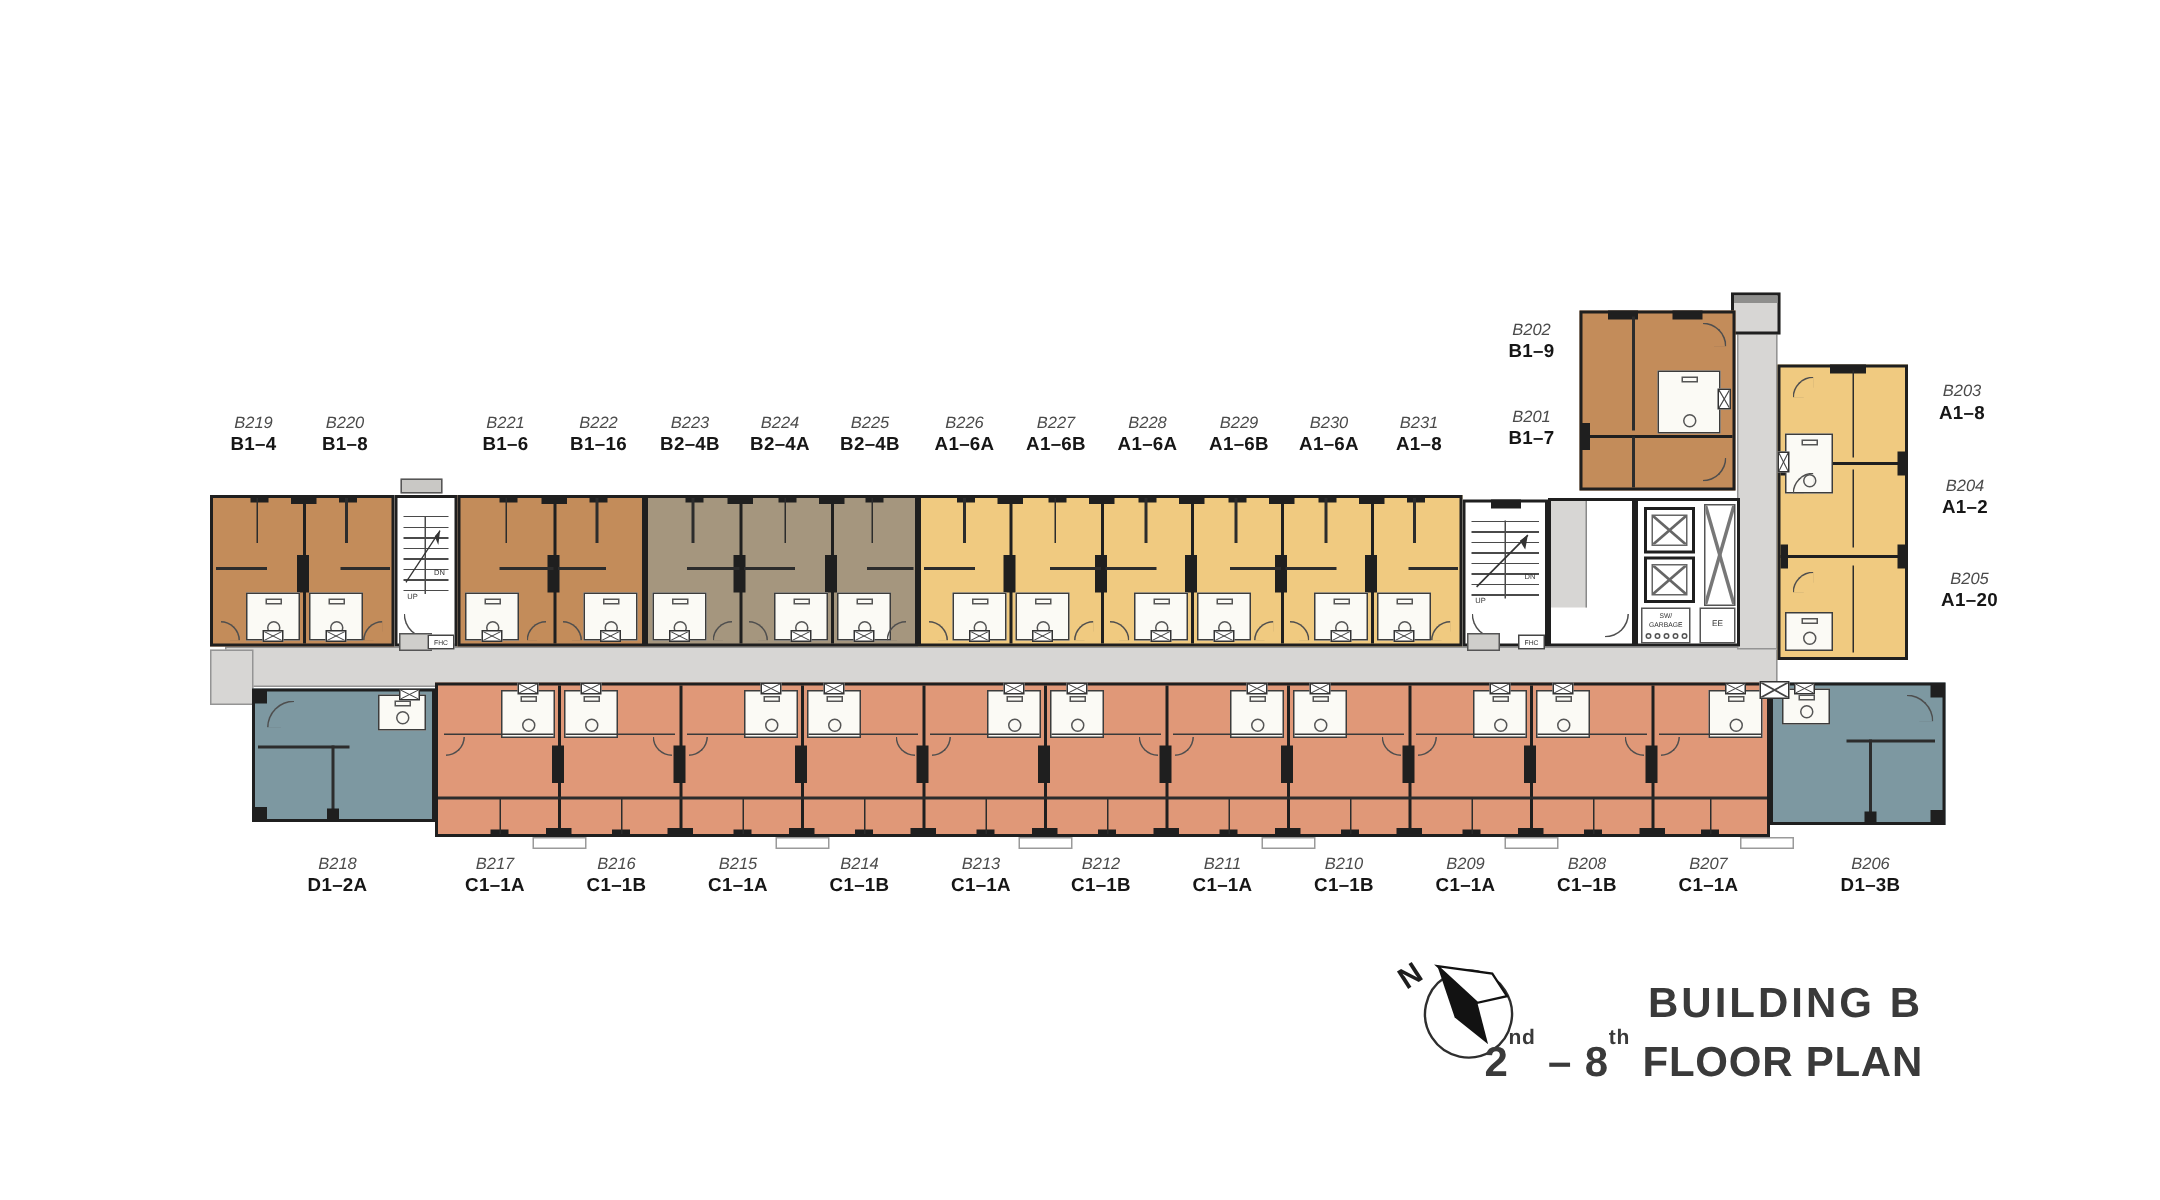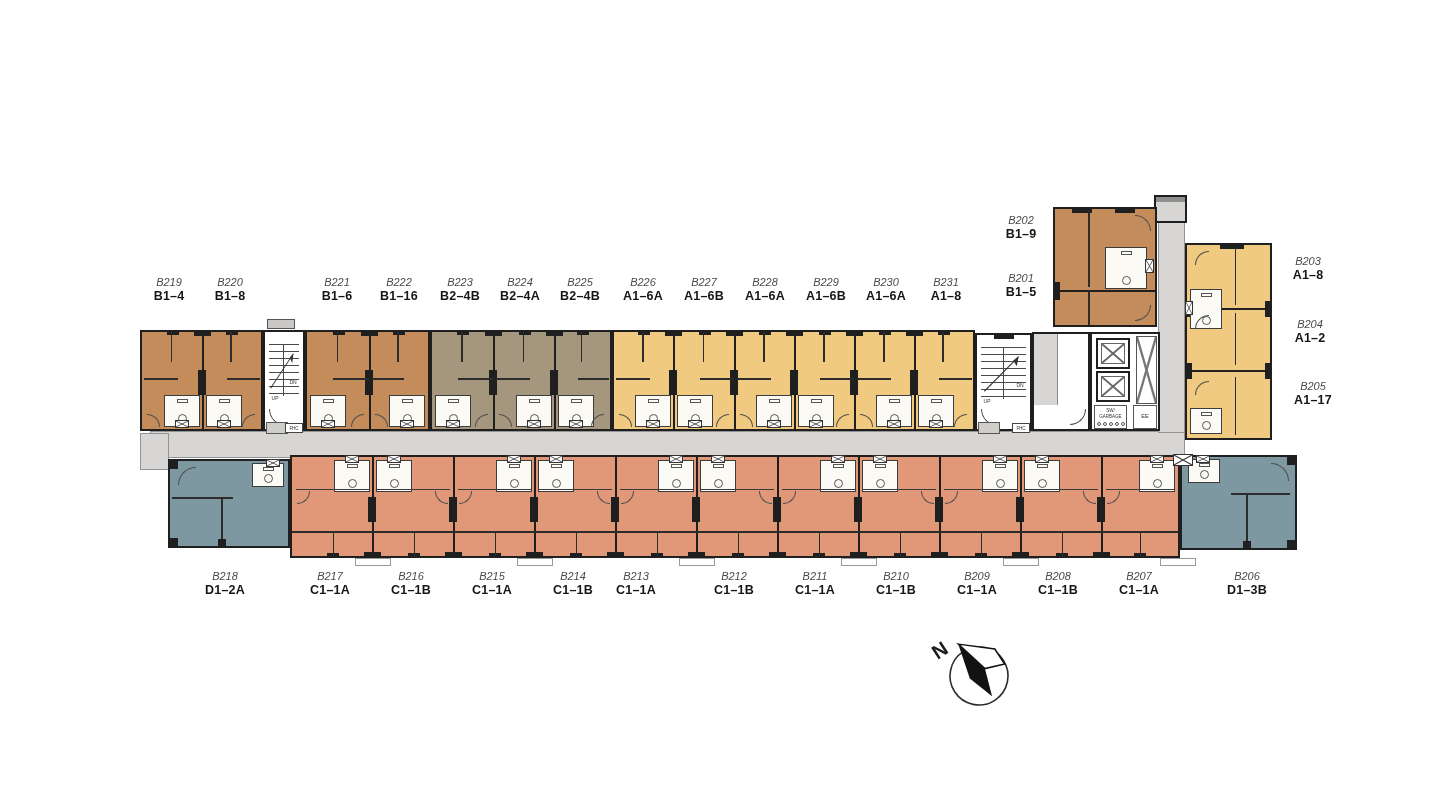--- a/index.html
+++ b/index.html
@@ -675,21 +675,21 @@
         <div class="utype">C1–1B</div>
       </div>
       <div class="label" style="left: 492px; top: 570px;">
         <div class="uid">B215</div>
         <div class="utype">C1–1A</div>
       </div>
       <div class="label" style="left: 573px; top: 570px;">
         <div class="uid">B214</div>
         <div class="utype">C1–1B</div>
       </div>
-      <div class="label" style="left: 636px; top: 570px;">
+      <div class="label" style="left: 654px; top: 570px;">
         <div class="uid">B213</div>
         <div class="utype">C1–1A</div>
       </div>
       <div class="label" style="left: 734px; top: 570px;">
         <div class="uid">B212</div>
         <div class="utype">C1–1B</div>
       </div>
       <div class="label" style="left: 815px; top: 570px;">
         <div class="uid">B211</div>
         <div class="utype">C1–1A</div>
@@ -713,38 +713,42 @@
       <div class="label" style="left: 1247px; top: 570px;">
         <div class="uid">B206</div>
         <div class="utype">D1–3B</div>
       </div>
       <div class="label" style="left: 1021px; top: 214px;">
         <div class="uid">B202</div>
         <div class="utype">B1–9</div>
       </div>
       <div class="label" style="left: 1021px; top: 272px;">
         <div class="uid">B201</div>
-        <div class="utype">B1–5</div>
+        <div class="utype">B1–7</div>
       </div>
       <div class="label" style="left: 1308px; top: 255px;">
         <div class="uid">B203</div>
         <div class="utype">A1–8</div>
       </div>
       <div class="label" style="left: 1310px; top: 318px;">
         <div class="uid">B204</div>
         <div class="utype">A1–2</div>
       </div>
       <div class="label" style="left: 1313px; top: 380px;">
         <div class="uid">B205</div>
-        <div class="utype">A1–17</div>
+        <div class="utype">A1–20</div>
       </div>
     </div>
 
   <svg width="110" height="110" viewBox="0 0 110 110" style="position:absolute;left:922px;top:620px">
     <g transform="translate(57,56) rotate(-33)">
       <circle r="29" fill="none" stroke="#2e2e2e" stroke-width="1.6"></circle>
       <path d="M0,-38 L9,-3 L0,24 L-9,-3 Z" fill="#121212"></path>
       <path d="M0,-38 L28,-14 L28,4 L9,-3 Z" fill="#ffffff" stroke="#121212" stroke-width="1.5"></path>
       <text x="-26" y="-36" font-size="20" font-weight="bold" fill="#1d1d1d">N</text>
     </g>
   </svg>
 
+  <div id="title-block">
+    <div id="title-line1">BUILDING B</div>
+    <div id="title-line2"><span>2</span><sup>nd</sup><span> – </span><span>8</span><sup>th</sup><span> FLOOR PLAN</span></div>
+  </div>
 </div>
 
 </body></html>

